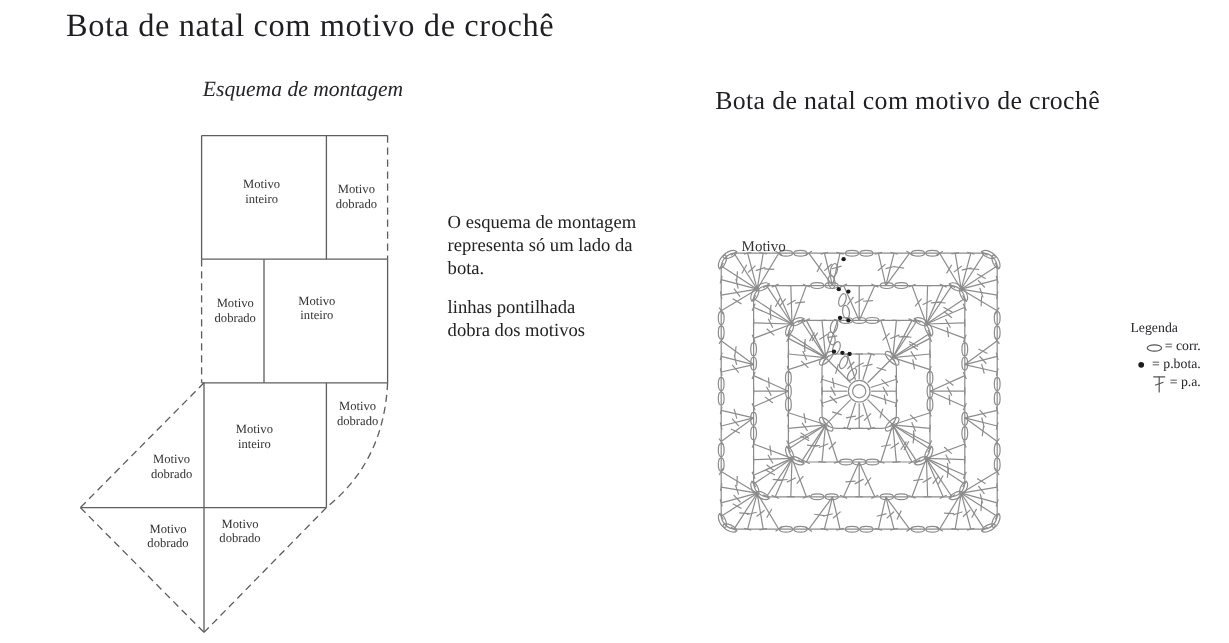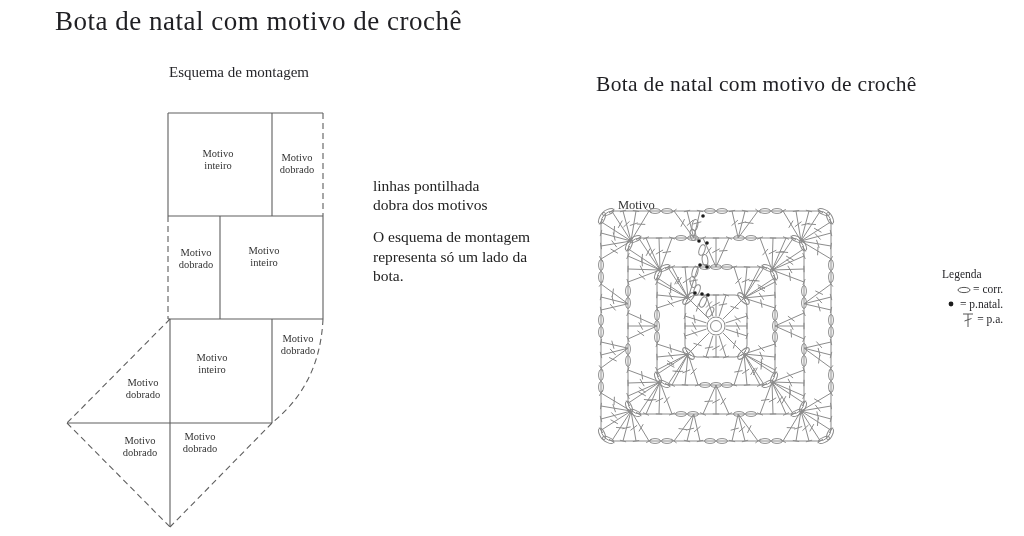--- a/index.html
+++ b/index.html
@@ -1,20 +1,20 @@
 <!DOCTYPE html>
 <html><head>
 <meta charset="utf-8">
 <style>
   html,body{margin:0;padding:0;background:#fff;}
   .page{position:relative;width:1024px;height:536px;background:#ffffff;overflow:hidden;
         font-family:"Liberation Serif", serif;color:#222;padding-left:28px;}
   .title-left{position:absolute;left:55px;top:6px;font-size:27px;color:#1f1f23;letter-spacing:.5px;}
   .title-right{position:absolute;left:596px;top:72px;font-size:21.5px;color:#1f1f23;letter-spacing:.3px;}
-  .assembly-heading{position:absolute;left:169px;top:64px;font-size:15px;color:#26262a;}
+  .assembly-heading{position:absolute;left:169px;top:64px;font-size:18px;color:#26262a;font-style:italic;}
   .notes{position:absolute;left:373px;top:176px;width:200px;font-size:15.5px;line-height:1.24;color:#222;}
   .notes .note{white-space:pre-line;margin:0 0 13px 0;}
   .boot-svg{position:absolute;left:50px;top:100px;}
   .motif-svg{position:absolute;left:580px;top:190px;}
   .cell-label{font-family:"Liberation Serif",serif;font-size:10.5px;fill:#333;}
   .motif-label{font-family:"Liberation Serif",serif;font-size:12.5px;fill:#333;}
   .legend{position:absolute;left:942px;top:268px;font-size:11.5px;color:#26262a;}
   .legend-title{margin-bottom:1px;}
   .legend-row{display:flex;align-items:center;height:15px;justify-content:flex-end;}
   .legend-sym{width:18px;height:16px;display:inline-block;}
@@ -55,25 +55,25 @@
         <text x="214" y="154" text-anchor="middle" class="cell-label"><tspan x="214" y="154">Motivo</tspan><tspan x="214" y="166">inteiro</tspan></text>
         <text x="162" y="261" text-anchor="middle" class="cell-label"><tspan x="162" y="261">Motivo</tspan><tspan x="162" y="273">inteiro</tspan></text>
         <text x="248" y="242" text-anchor="middle" class="cell-label"><tspan x="248" y="242">Motivo</tspan><tspan x="248" y="254">dobrado</tspan></text>
         <text x="93" y="286" text-anchor="middle" class="cell-label"><tspan x="93" y="286">Motivo</tspan><tspan x="93" y="298">dobrado</tspan></text>
         <text x="90" y="344" text-anchor="middle" class="cell-label"><tspan x="90" y="344">Motivo</tspan><tspan x="90" y="356">dobrado</tspan></text>
         <text x="150" y="340" text-anchor="middle" class="cell-label"><tspan x="150" y="340">Motivo</tspan><tspan x="150" y="352">dobrado</tspan></text>
       </g>
     </svg>
 
   <div class="notes">
-    <p class="note">linhas pontilhada
-dobra dos motivos</p>
     <p class="note">O esquema de montagem
 representa só um lado da
 bota.</p>
+    <p class="note">linhas pontilhada
+dobra dos motivos</p>
   </div>
 
   <div class="title-right">Bota de natal com motivo de crochê</div>
 
   <svg class="motif-svg" width="280" height="275" id="motif-svg">
       <g stroke="#8c8c8c" stroke-width="1" fill="none">
         <circle cx="136" cy="136" r="9"></circle>
         <circle cx="136" cy="136" r="5.5"></circle>
         <rect x="105" y="105" width="62" height="62" rx="12" ry="12"></rect>
         <line x1="132.92997220077243" y1="126.4829138223945" x2="126" y2="105"></line>
@@ -635,21 +635,21 @@
           </svg>
       </span>
       <span>= corr.</span>
     </div>
     <div class="legend-row">
       <span class="legend-sym">
         <svg width="18" height="16">
             <circle cx="9" cy="8" r="2.4" fill="#1c1c1c"></circle>
           </svg>
       </span>
-      <span>= p.natal.</span>
+      <span>= p.bota.</span>
     </div>
     <div class="legend-row">
       <span class="legend-sym">
         <svg width="18" height="18">
           <line x1="9" y1="3" x2="9" y2="16" stroke="#555" stroke-width="1"></line>
           <line x1="4" y1="3" x2="14" y2="3" stroke="#555" stroke-width="1"></line>
           <line x1="5.5" y1="10" x2="12.5" y2="7.5" stroke="#555" stroke-width="1"></line>
         </svg>
       </span>
       <span>= p.a.</span>

